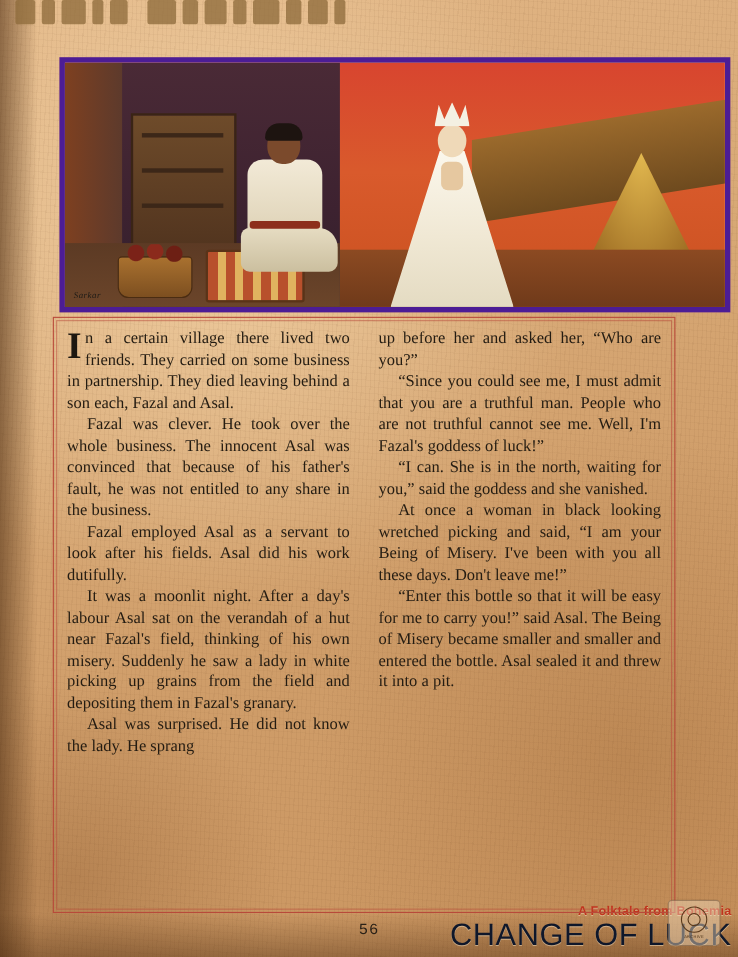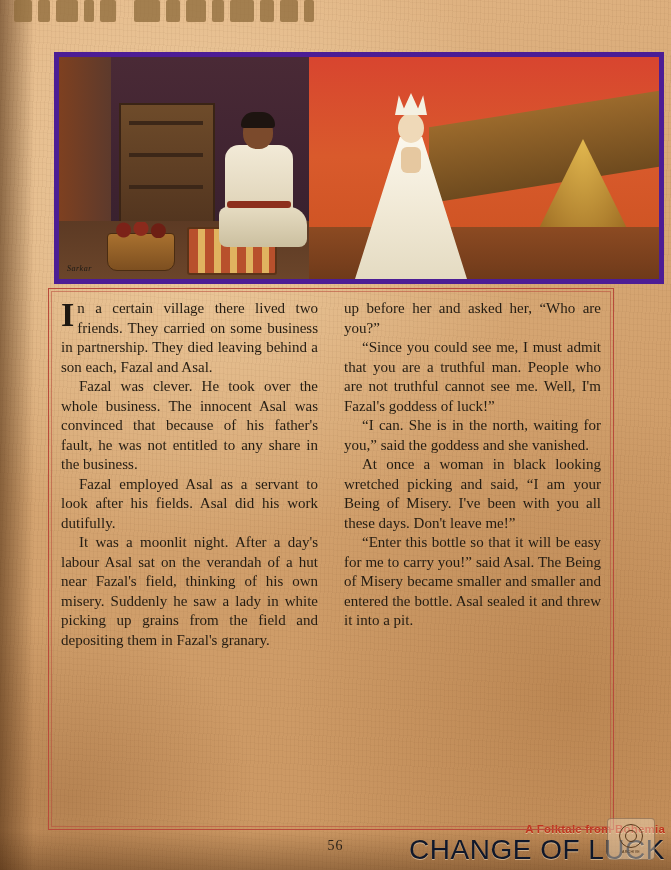--- a/index.html
+++ b/index.html
@@ -260,21 +260,21 @@
     font-weight: bold;
     color: #1d1710;
   }
 
   
   .folio {
     position: absolute;
     left: 0; right: 0;
     top: 838px;
     text-align: center;
-    font-family: Liberation Serif, serif;
+    font-family: Liberation Mono, monospace;
     font-size: 14px;
     color: #2a2117;
     letter-spacing: 1px;
   }
 
   
   .stamp {
     position: absolute;
     right: 16px;
     bottom: 10px;
@@ -368,20 +368,21 @@
   <div class="headline">CHANGE OF LUCK</div>
 </div>
 
 <div class="frame">
   <div class="cols">
     <div class="col">
       <p class="first"><span class="dropcap">I</span><span>n a certain village there lived two friends. They carried on some business in partnership. They died leaving behind a son each, Fazal and Asal.</span></p>
       <p>Fazal was clever. He took over the whole business. The innocent Asal was convinced that because of his father's fault, he was not entitled to any share in the business.</p>
       <p>Fazal employed Asal as a servant to look after his fields. Asal did his work dutifully.</p>
       <p>It was a moonlit night. After a day's labour Asal sat on the verandah of a hut near Fazal's field, thinking of his own misery. Suddenly he saw a lady in white picking up grains from the field and depositing them in Fazal's granary.</p>
+      <p>Asal was surprised. He did not know the lady. He sprang</p>
     </div>
     <div class="col">
       <p class="first">up before her and asked her, “Who are you?”</p>
       <p>“Since you could see me, I must admit that you are a truthful man. People who are not truthful cannot see me. Well, I'm Fazal's goddess of luck!”</p>
       <p>“I can. She is in the north, waiting for you,” said the goddess and she vanished.</p>
       <p>At once a woman in black looking wretched picking and said, “I am your Being of Misery. I've been with you all these days. Don't leave me!”</p>
       <p>“Enter this bottle so that it will be easy for me to carry you!” said Asal. The Being of Misery became smaller and smaller and entered the bottle. Asal sealed it and threw it into a pit.</p>
     </div>
   </div>
 </div>

